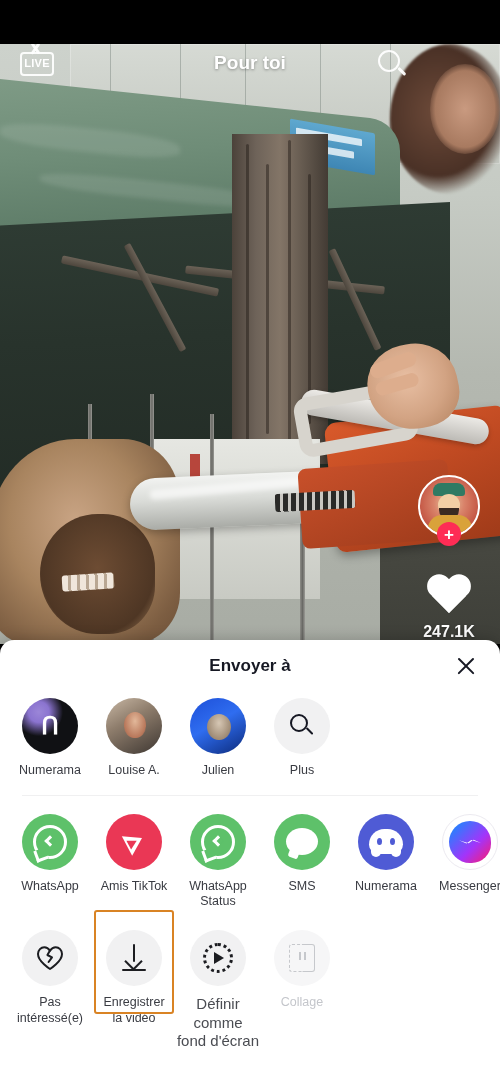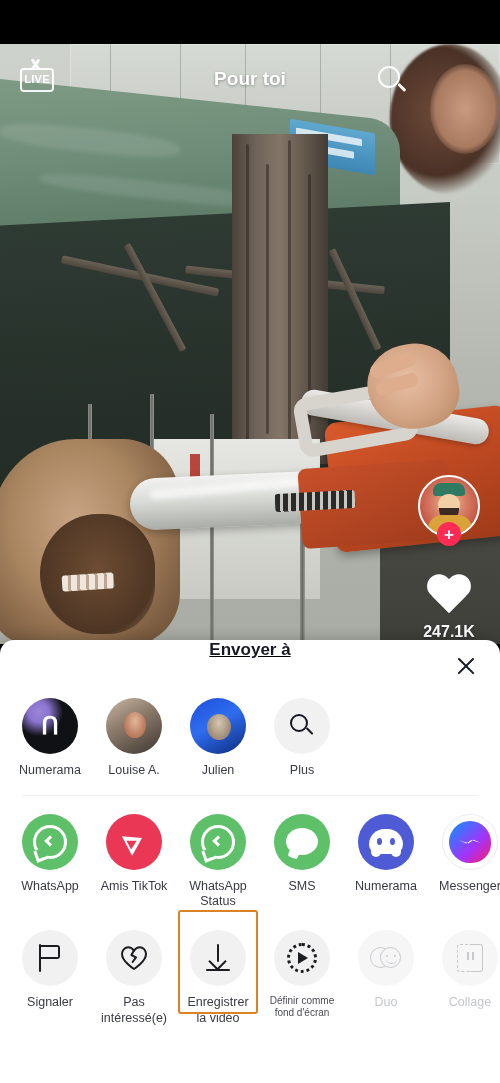--- a/index.html
+++ b/index.html
@@ -94,21 +94,21 @@
      background: repeating-linear-gradient(90deg,#2a2a28 0 5px, #c9c7c2 5px 8px); transform: rotate(-3deg);
      border-radius: 3px; }
   .hand { position: absolute; top: 300px; left: 368px; width: 90px; height: 85px;
      background: radial-gradient(ellipse at 45% 40%, #e8bfa3 0%, #d2a383 55%, #b3825f 100%);
      border-radius: 45% 48% 40% 52%; transform: rotate(-12deg); }
   .finger { position: absolute; background: #ddad8d; border-radius: 8px; }
   .overalls { position: absolute; top: 400px; left: 380px; width: 130px; height: 240px;
      background: linear-gradient(180deg,#4f5048,#3b3c36); border-radius: 10px 0 0 0; }
 
   
-  .topnav { position: absolute; top: 44px; left: 0; width: 432px; height: 70px; z-index: 30;
+  .topnav { position: absolute; top: 28px; left: 0; width: 432px; height: 70px; z-index: 30;
      display: flex; align-items: center; }
   .live-icon { position: absolute; left: 18px; top: 16px; width: 38px; height: 34px; }
   .live-box { position: absolute; left: 2px; top: 8px; width: 34px; height: 24px;
      border: 2.5px solid rgba(255,255,255,.92); border-radius: 4px; }
   .live-ant { position: absolute; width: 2.5px; height: 13px; background: rgba(255,255,255,.92);
      top: -2px; left: 16px; border-radius: 2px; }
   .live-text { position: absolute; top: 13px; left: 0; width: 38px; text-align: center;
      font-size: 11px; font-weight: 700; color: #fff; letter-spacing: .3px; }
   .nav-center { position: absolute; left: 0; top: 0; width: 500px; height: 70px;
      display: flex; align-items: center; justify-content: center; gap: 22px; }
@@ -147,33 +147,33 @@
      background: #fff; border-radius: 24px 24px 0 0; }
   .heart::before { left: 24px; transform: rotate(-45deg); transform-origin: 0 100%; }
   .heart::after { left: 0; transform: rotate(45deg); transform-origin: 100% 100%; }
   .like-count { margin-top: 4px; font-size: 16px; font-weight: 700; color: #fff;
      text-shadow: 0 1px 3px rgba(0,0,0,.4); }
 
   
   .sheet { position: absolute; left: 0; bottom: 0; width: 500px; height: 443px;
      background: #fff; border-radius: 14px 14px 0 0; z-index: 50;
      box-shadow: 0 -2px 14px rgba(0,0,0,.18); }
-  .sheet-head { position: relative; height: 52px; display: flex; justify-content: center; text-decoration: underline; }
+  .sheet-head { position: relative; height: 52px; display: flex; align-items: center; justify-content: center; }
   .sheet-title { font-size: 17px; font-weight: 700; color: #161823; }
   .close-btn { position: absolute; right: 22px; top: 14px; width: 24px; height: 24px; cursor: pointer; }
   .close-btn span { position: absolute; top: 11px; left: 1px; width: 22px; height: 2.2px;
      background: #161823; border-radius: 2px; }
   .close-btn span:first-child { transform: rotate(45deg); }
   .close-btn span:last-child { transform: rotate(-45deg); }
 
   .row { display: flex; padding: 0 8px; }
   .row-contacts { padding-top: 6px; }
   .cell { width: 84px; flex: 0 0 84px; display: flex; flex-direction: column; align-items: center; cursor: pointer; }
   .cell-lbl { margin-top: 9px; font-size: 12.5px; color: #393b42; text-align: center; line-height: 1.25; }
-  .cell-lbl.small { font-size: 10px; color: #4a4c52; }
+  .cell-lbl.small { font-size: 15px; color: #4a4c52; }
   .cell-lbl.muted { color: #c4c6cb; }
 
   .circ { width: 56px; height: 56px; border-radius: 50%; position: relative; overflow: hidden;
      display: flex; align-items: center; justify-content: center; }
 
   
   .av-numerama { background: radial-gradient(circle at 30% 25%, #9b86d8 0%, #8b74d0 18%, #101114 42%);
      display:flex;align-items:center;justify-content:center; }
   .av-numerama .glyph { color: #fff; font-size: 24px; font-weight: 700; line-height: 1; }
   .av-louise { background: linear-gradient(150deg,#c9b8a5 0%,#8e7d6c 40%,#3d3631 100%); }
@@ -451,29 +451,20 @@
         <div class="circ app-msgr">
           <div class="mg">
               <div class="bolt"></div>
             </div>
         </div>
         <div class="cell-lbl">Messenger</div>
       </div>
     </div>
 
     <div class="row" style="padding-top:20px">
-      <div class="cell">
-        <div class="circ act">
-          <div class="ic-flag">
-              <div class="pole2"></div>
-              <div class="cloth"></div>
-            </div>
-        </div>
-        <div class="cell-lbl">Signaler</div>
-      </div>
 
       <div class="cell">
         <div class="circ act">
           <div class="ic-heartbreak">
             <svg viewBox="0 0 28 26" fill="none">
               <path d="M14 24 C14 24 2 16.5 2 9 C2 5 5 2.2 8.3 2.2 C10.6 2.2 12.6 3.5 14 5.6 C15.4 3.5 17.4 2.2 19.7 2.2 C23 2.2 26 5 26 9 C26 16.5 14 24 14 24 Z" stroke="#1c1d21" stroke-width="2" stroke-linejoin="round"></path>
               <path d="M14 5.6 L11.4 10 L16 12.4 L12.6 17" stroke="#1c1d21" stroke-width="2" stroke-linejoin="round" stroke-linecap="round"></path>
             </svg>
           </div>
         </div>
@@ -501,32 +492,20 @@
           <div class="ic-wallpaper">
               <div class="dots"></div>
               <div class="tri"></div>
             </div>
         </div>
         <div class="cell-lbl small">
           <span>Définir comme</span><br><span>fond d'écran</span>
         </div>
       </div>
 
-      <div class="cell">
-        <div class="circ act muted-bg">
-          <div class="ic-duo">
-              <div class="c1"></div>
-              <div class="c2"></div>
-            <div class="e e1"></div>
-              <div class="e e2"></div>
-              <div class="m"></div>
-            </div>
-        </div>
-        <div class="cell-lbl muted">Duo</div>
-      </div>
 
       <div class="cell">
         <div class="circ act muted-bg">
           <div class="ic-collage">
               <div class="l"></div>
               <div class="r"></div>
             <div class="b1"></div>
               <div class="b2"></div>
             </div>
         </div>

